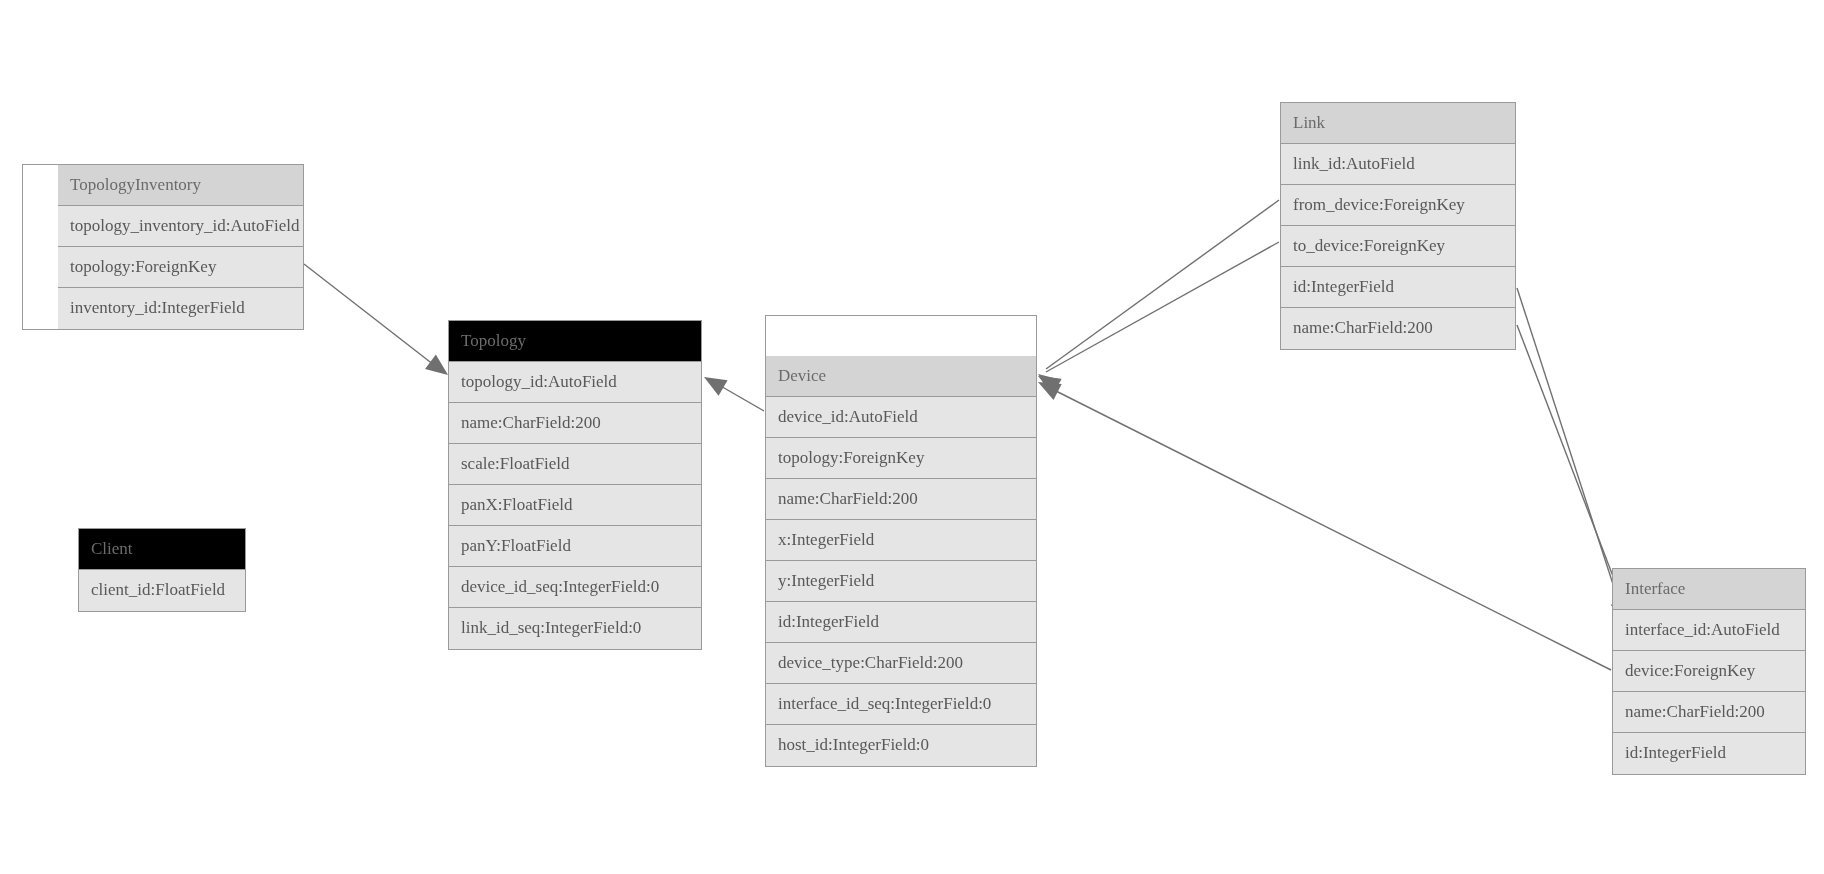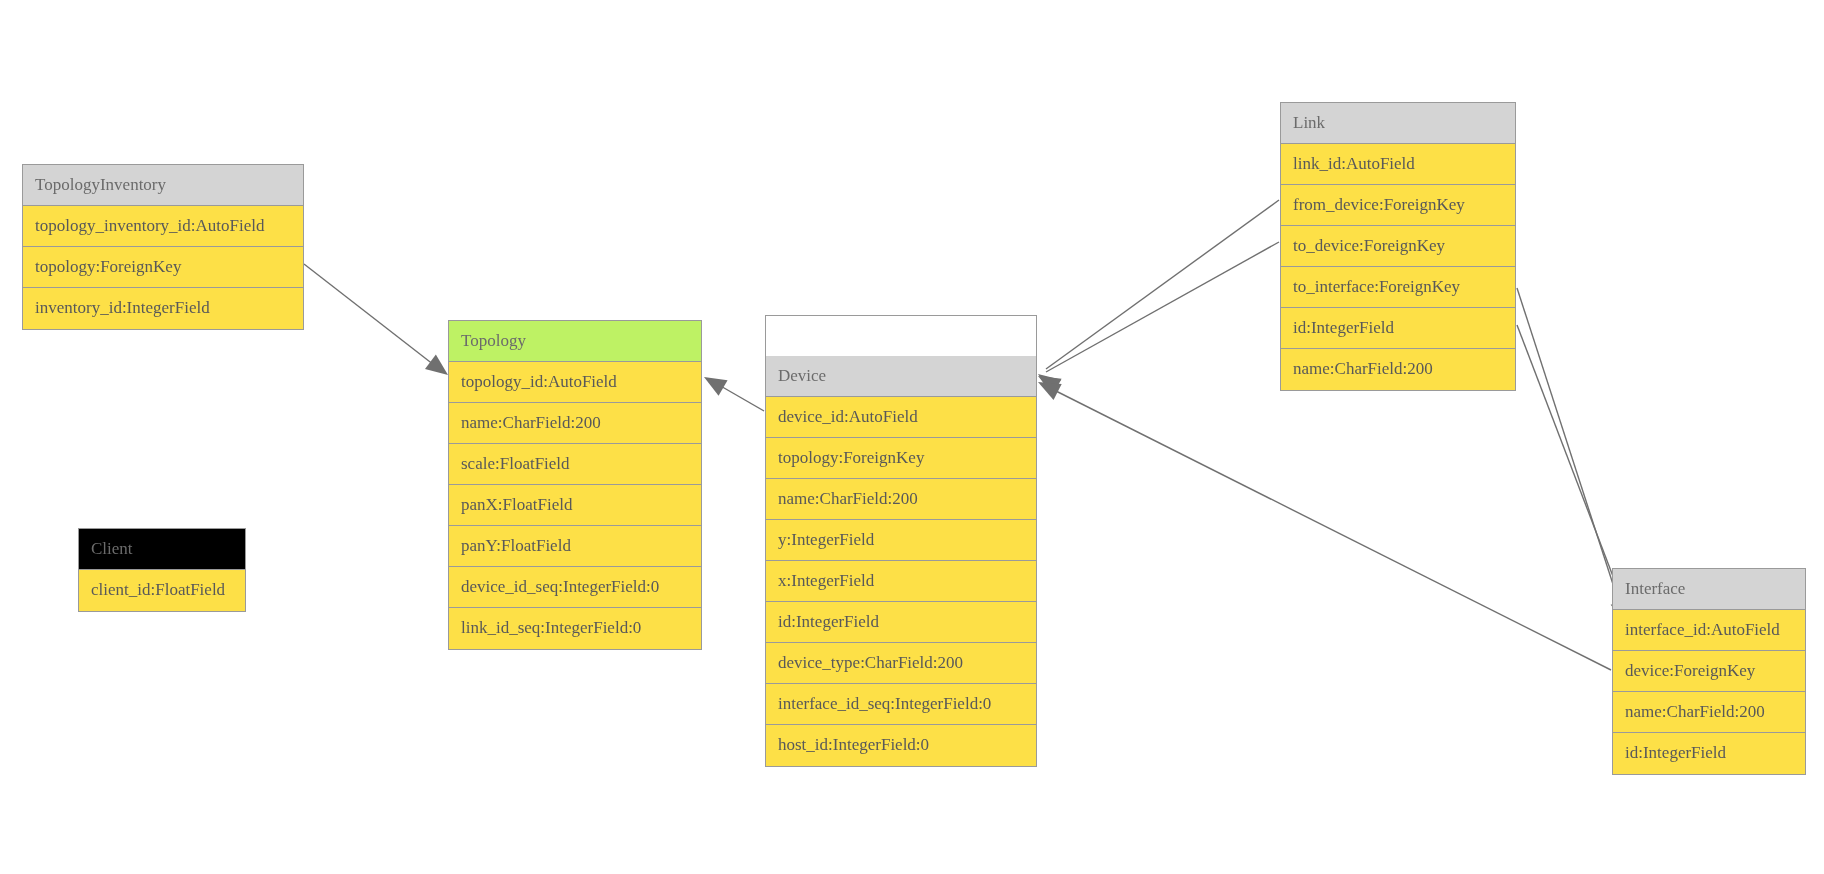--- a/index.html
+++ b/index.html
@@ -45,21 +45,21 @@
   .entity-row {
     box-sizing: border-box;
     border-bottom: 1px solid #9a9a9a;
     color: #595959;
     font-size: 17px;
     line-height: 40px;
     height: 41px;
     padding: 0 12px;
     white-space: nowrap;
     overflow: hidden;
-    background: #fde047;
+    background: #e5e5e5;
   }
   .entity-row:last-child {
     border-bottom: none;
   }
 </style>
 </head>
 <body>
 
 <div id="canvas">
   <svg id="edges" viewBox="0 0 1824 874" xmlns="http://www.w3.org/2000/svg">
@@ -86,58 +86,57 @@
       <g>
         <path d="M 1517 288 L 1622 612" stroke="#707070" stroke-width="1.4" fill="none"></path>
         <polygon points="0,0 -22,-9 -22,9" fill="#707070" transform="translate(1626,623) rotate(72)"></polygon>
       </g>
       <g>
         <path d="M 1517 325 L 1627 613" stroke="#707070" stroke-width="1.4" fill="none"></path>
         <polygon points="0,0 -22,-9 -22,9" fill="#707070" transform="translate(1631,624) rotate(69)"></polygon>
       </g>
     </svg>
   <div id="entities">
-      <div class="entity" style="left: 22px; top: 164px; width: 282px; border-color: rgb(154, 154, 154);">
+      <div class="entity" style="left: 22px; top: 164px; width: 282px; border-color: rgb(154, 154, 154); padding-left: 35px;">
         <div class="entity-header" style="background: rgb(212, 212, 212); color: rgb(107, 107, 107); border-bottom-color: rgb(154, 154, 154);">TopologyInventory</div>
         <div class="entity-row" style="color: rgb(89, 89, 89); border-bottom-color: rgb(154, 154, 154);">topology_inventory_id:AutoField</div>
         <div class="entity-row" style="color: rgb(89, 89, 89); border-bottom-color: rgb(154, 154, 154);">topology:ForeignKey</div>
         <div class="entity-row" style="color: rgb(89, 89, 89); border-bottom-color: rgb(154, 154, 154);">inventory_id:IntegerField</div>
       </div>
       <div class="entity" style="left: 78px; top: 528px; width: 168px; border-color: rgb(154, 154, 154);">
         <div class="entity-header" style="background: #000000; color: rgb(107, 107, 107); border-bottom-color: rgb(154, 154, 154);">Client</div>
         <div class="entity-row" style="color: rgb(89, 89, 89); border-bottom-color: rgb(154, 154, 154);">client_id:FloatField</div>
       </div>
       <div class="entity" style="left: 448px; top: 320px; width: 254px; border-color: rgb(154, 154, 154);">
-        <div class="entity-header" style="background: #bef264; color: rgb(107, 107, 107); border-bottom-color: rgb(154, 154, 154);">Topology</div>
+        <div class="entity-header" style="background: #000000; color: rgb(107, 107, 107); border-bottom-color: rgb(154, 154, 154);">Topology</div>
         <div class="entity-row" style="color: rgb(89, 89, 89); border-bottom-color: rgb(154, 154, 154);">topology_id:AutoField</div>
         <div class="entity-row" style="color: rgb(89, 89, 89); border-bottom-color: rgb(154, 154, 154);">name:CharField:200</div>
         <div class="entity-row" style="color: rgb(89, 89, 89); border-bottom-color: rgb(154, 154, 154);">scale:FloatField</div>
         <div class="entity-row" style="color: rgb(89, 89, 89); border-bottom-color: rgb(154, 154, 154);">panX:FloatField</div>
         <div class="entity-row" style="color: rgb(89, 89, 89); border-bottom-color: rgb(154, 154, 154);">panY:FloatField</div>
         <div class="entity-row" style="color: rgb(89, 89, 89); border-bottom-color: rgb(154, 154, 154);">device_id_seq:IntegerField:0</div>
         <div class="entity-row" style="color: rgb(89, 89, 89); border-bottom-color: rgb(154, 154, 154);">link_id_seq:IntegerField:0</div>
       </div>
       <div class="entity" style="left: 765px; top: 315px; width: 272px; border-color: rgb(154, 154, 154);">
         <div class="entity-header" style="background: rgb(212, 212, 212); color: rgb(107, 107, 107); border-bottom-color: rgb(154, 154, 154); margin-top: 40px;">Device</div>
         <div class="entity-row" style="color: rgb(89, 89, 89); border-bottom-color: rgb(154, 154, 154);">device_id:AutoField</div>
         <div class="entity-row" style="color: rgb(89, 89, 89); border-bottom-color: rgb(154, 154, 154);">topology:ForeignKey</div>
         <div class="entity-row" style="color: rgb(89, 89, 89); border-bottom-color: rgb(154, 154, 154);">name:CharField:200</div>
+        <div class="entity-row" style="color: rgb(89, 89, 89); border-bottom-color: rgb(154, 154, 154);">x:IntegerField</div>
         <div class="entity-row" style="color: rgb(89, 89, 89); border-bottom-color: rgb(154, 154, 154);">y:IntegerField</div>
-        <div class="entity-row" style="color: rgb(89, 89, 89); border-bottom-color: rgb(154, 154, 154);">x:IntegerField</div>
         <div class="entity-row" style="color: rgb(89, 89, 89); border-bottom-color: rgb(154, 154, 154);">id:IntegerField</div>
         <div class="entity-row" style="color: rgb(89, 89, 89); border-bottom-color: rgb(154, 154, 154);">device_type:CharField:200</div>
         <div class="entity-row" style="color: rgb(89, 89, 89); border-bottom-color: rgb(154, 154, 154);">interface_id_seq:IntegerField:0</div>
         <div class="entity-row" style="color: rgb(89, 89, 89); border-bottom-color: rgb(154, 154, 154);">host_id:IntegerField:0</div>
       </div>
       <div class="entity" style="left: 1280px; top: 102px; width: 236px; border-color: rgb(154, 154, 154);">
         <div class="entity-header" style="background: rgb(212, 212, 212); color: rgb(107, 107, 107); border-bottom-color: rgb(154, 154, 154);">Link</div>
         <div class="entity-row" style="color: rgb(89, 89, 89); border-bottom-color: rgb(154, 154, 154);">link_id:AutoField</div>
         <div class="entity-row" style="color: rgb(89, 89, 89); border-bottom-color: rgb(154, 154, 154);">from_device:ForeignKey</div>
         <div class="entity-row" style="color: rgb(89, 89, 89); border-bottom-color: rgb(154, 154, 154);">to_device:ForeignKey</div>
-        <div class="entity-row" style="color: rgb(89, 89, 89); border-bottom-color: rgb(154, 154, 154);">to_interface:ForeignKey</div>
         <div class="entity-row" style="color: rgb(89, 89, 89); border-bottom-color: rgb(154, 154, 154);">id:IntegerField</div>
         <div class="entity-row" style="color: rgb(89, 89, 89); border-bottom-color: rgb(154, 154, 154);">name:CharField:200</div>
       </div>
       <div class="entity" style="left: 1612px; top: 568px; width: 194px; border-color: rgb(154, 154, 154);">
         <div class="entity-header" style="background: rgb(212, 212, 212); color: rgb(107, 107, 107); border-bottom-color: rgb(154, 154, 154);">Interface</div>
         <div class="entity-row" style="color: rgb(89, 89, 89); border-bottom-color: rgb(154, 154, 154);">interface_id:AutoField</div>
         <div class="entity-row" style="color: rgb(89, 89, 89); border-bottom-color: rgb(154, 154, 154);">device:ForeignKey</div>
         <div class="entity-row" style="color: rgb(89, 89, 89); border-bottom-color: rgb(154, 154, 154);">name:CharField:200</div>
         <div class="entity-row" style="color: rgb(89, 89, 89); border-bottom-color: rgb(154, 154, 154);">id:IntegerField</div>
       </div>

